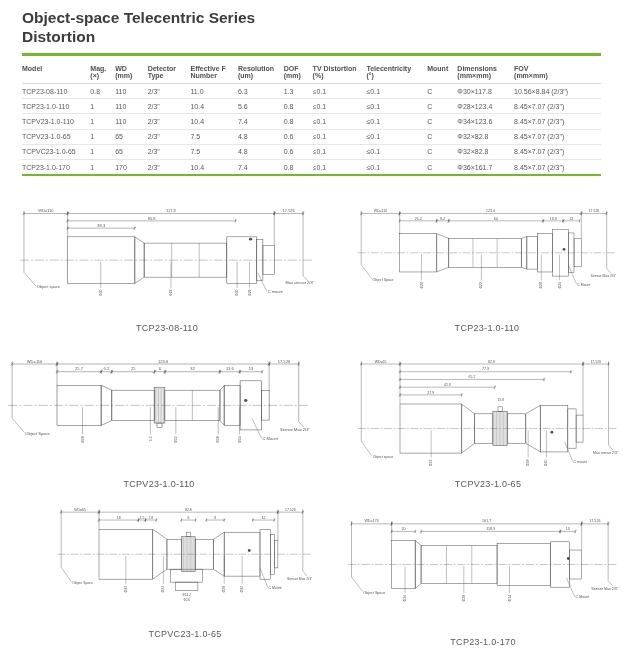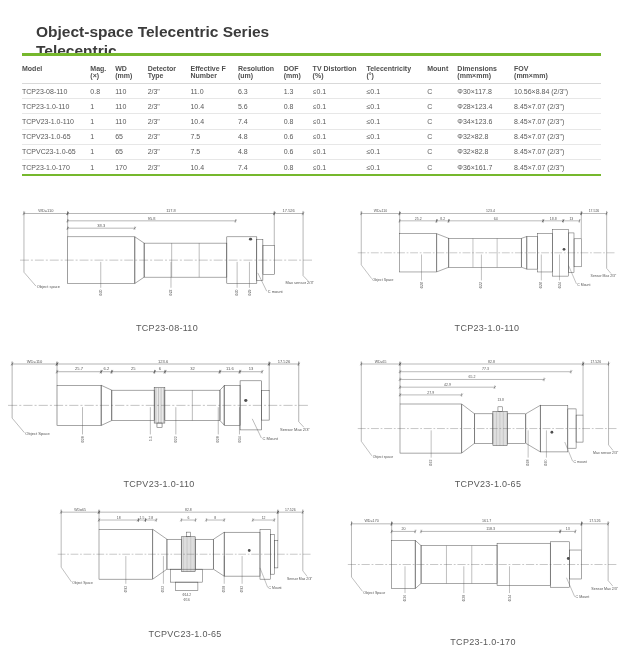--- a/index.html
+++ b/index.html
@@ -1,39 +1,39 @@
 <!DOCTYPE html>
 <html><head>
 <meta charset="utf-8">
 <style>
   html,body{margin:0;padding:0;background:#ffffff;}
   .page{position:relative;width:623px;height:662px;background:#fff;overflow:hidden;
         font-family:"Liberation Sans",sans-serif;}
   .title{position:absolute;left:22px;top:8px;font-size:15.5px;font-weight:bold;
-         color:#3b3b3b;line-height:19px;margin:14px;}
+         color:#3b3b3b;line-height:19px;margin:0;}
   .rule{position:absolute;left:22px;top:53px;width:579px;height:3px;}
   .tablewrap{position:absolute;left:22px;top:60px;width:579px;}
   table.spec{width:100%;border-collapse:collapse;table-layout:fixed;font-size:7px;color:#595959;}
   table.spec th{font-weight:bold;color:#4f4f4f;text-align:left;vertical-align:top;
                 padding:5px 2px 4px 0;border-bottom:1px solid #d9d9d9;}
   table.spec th .u{font-weight:bold;}
   table.spec td{padding:3.6px 2px 3.6px 0;border-bottom:1px solid #e7e7e7;white-space:nowrap;
                 overflow:hidden;}
   table.spec tr:last-child td{border-bottom:2px solid #76b82d;}
   .diagram{position:absolute;display:flex;flex-direction:column;align-items:center;}
   .diagram svg{width:100%;display:block;}
   .diagram svg text{font-family:"Liberation Sans",sans-serif;fill:#555;}
   .caption{font-size:9px;color:#595959;margin-top:5px;letter-spacing:0.3px;}
 </style>
 </head>
 <body>
 
 <div class="page">
 
-  <h1 class="title"><span>Object-space Telecentric Series</span><br><span>Telecentric</span></h1>
+  <h1 class="title"><span>Object-space Telecentric Series</span><br><span>Distortion</span></h1>
 
   <div class="rule" style="background: rgb(118, 184, 45);"></div>
 
   <div class="tablewrap">
     <table class="spec">
       <colgroup id="cols">
           <col style="width: 11.8%;">
           <col style="width: 4.3%;">
           <col style="width: 5.6%;">
           <col style="width: 7.4%;">

